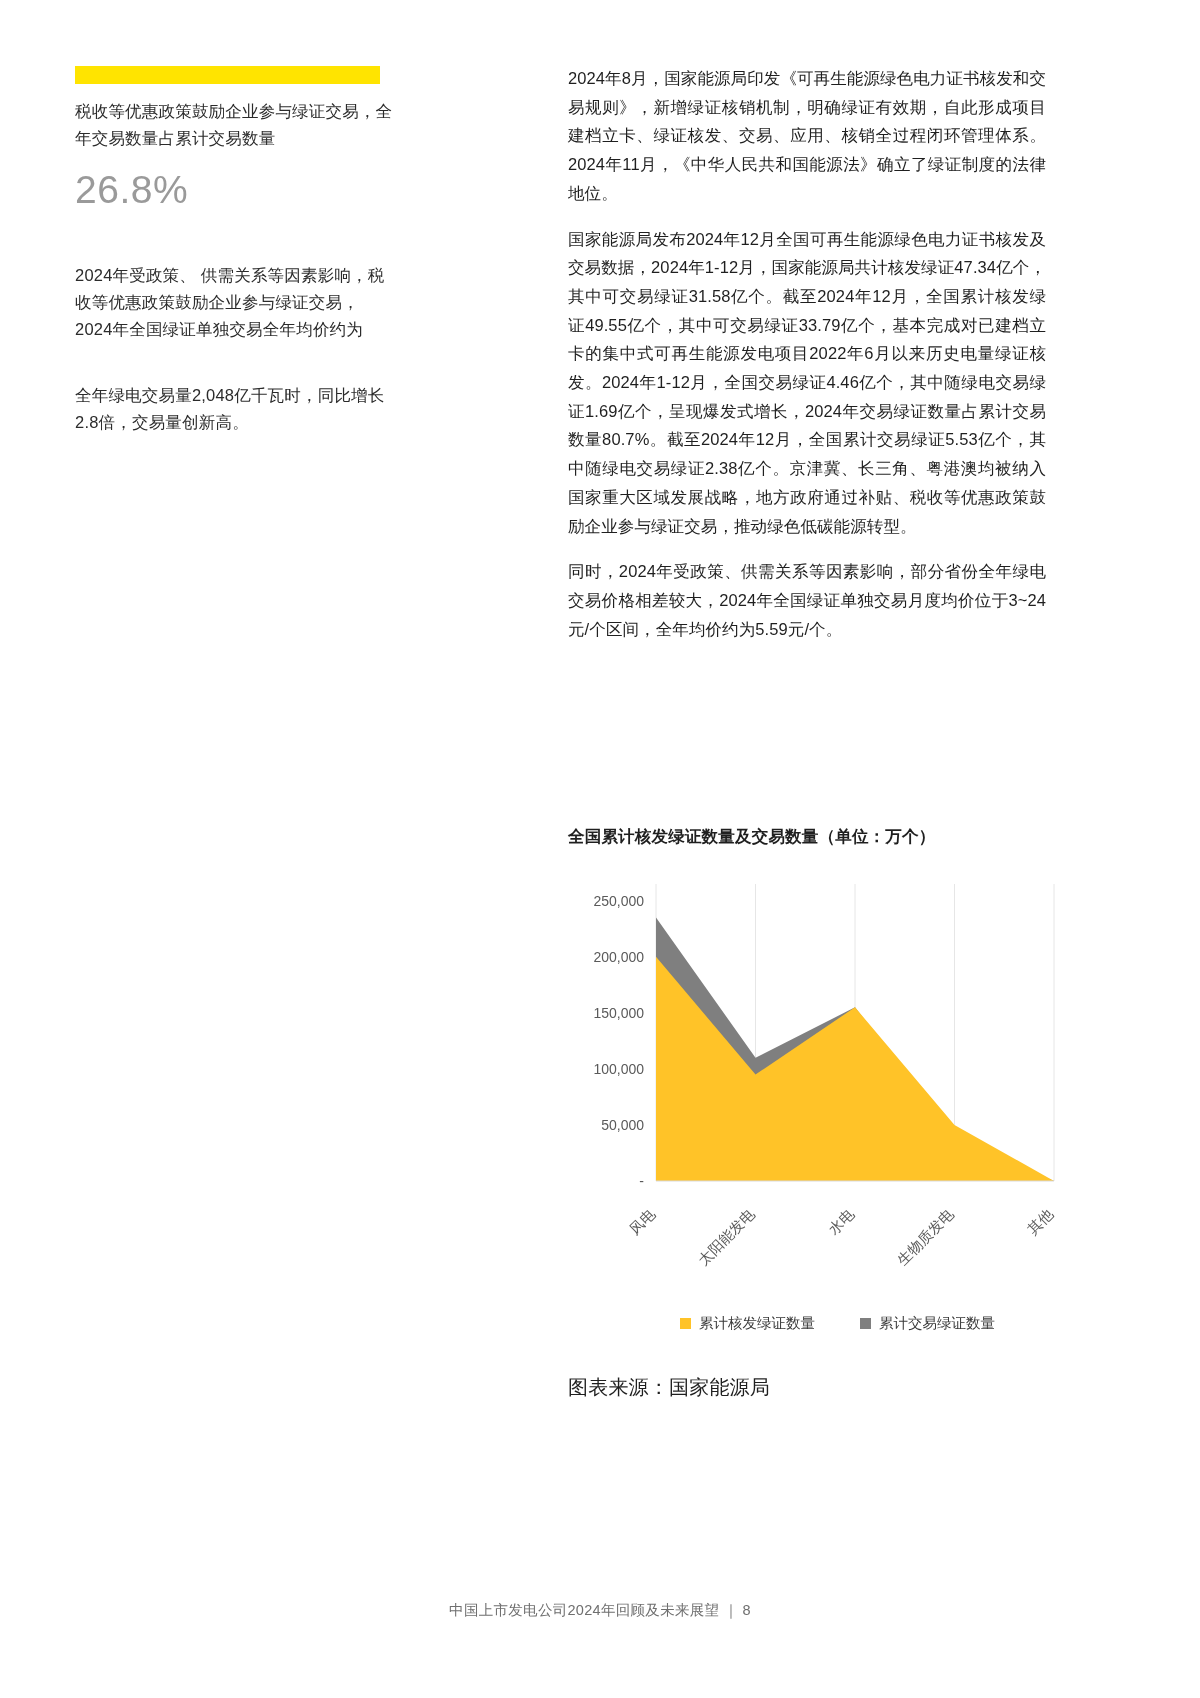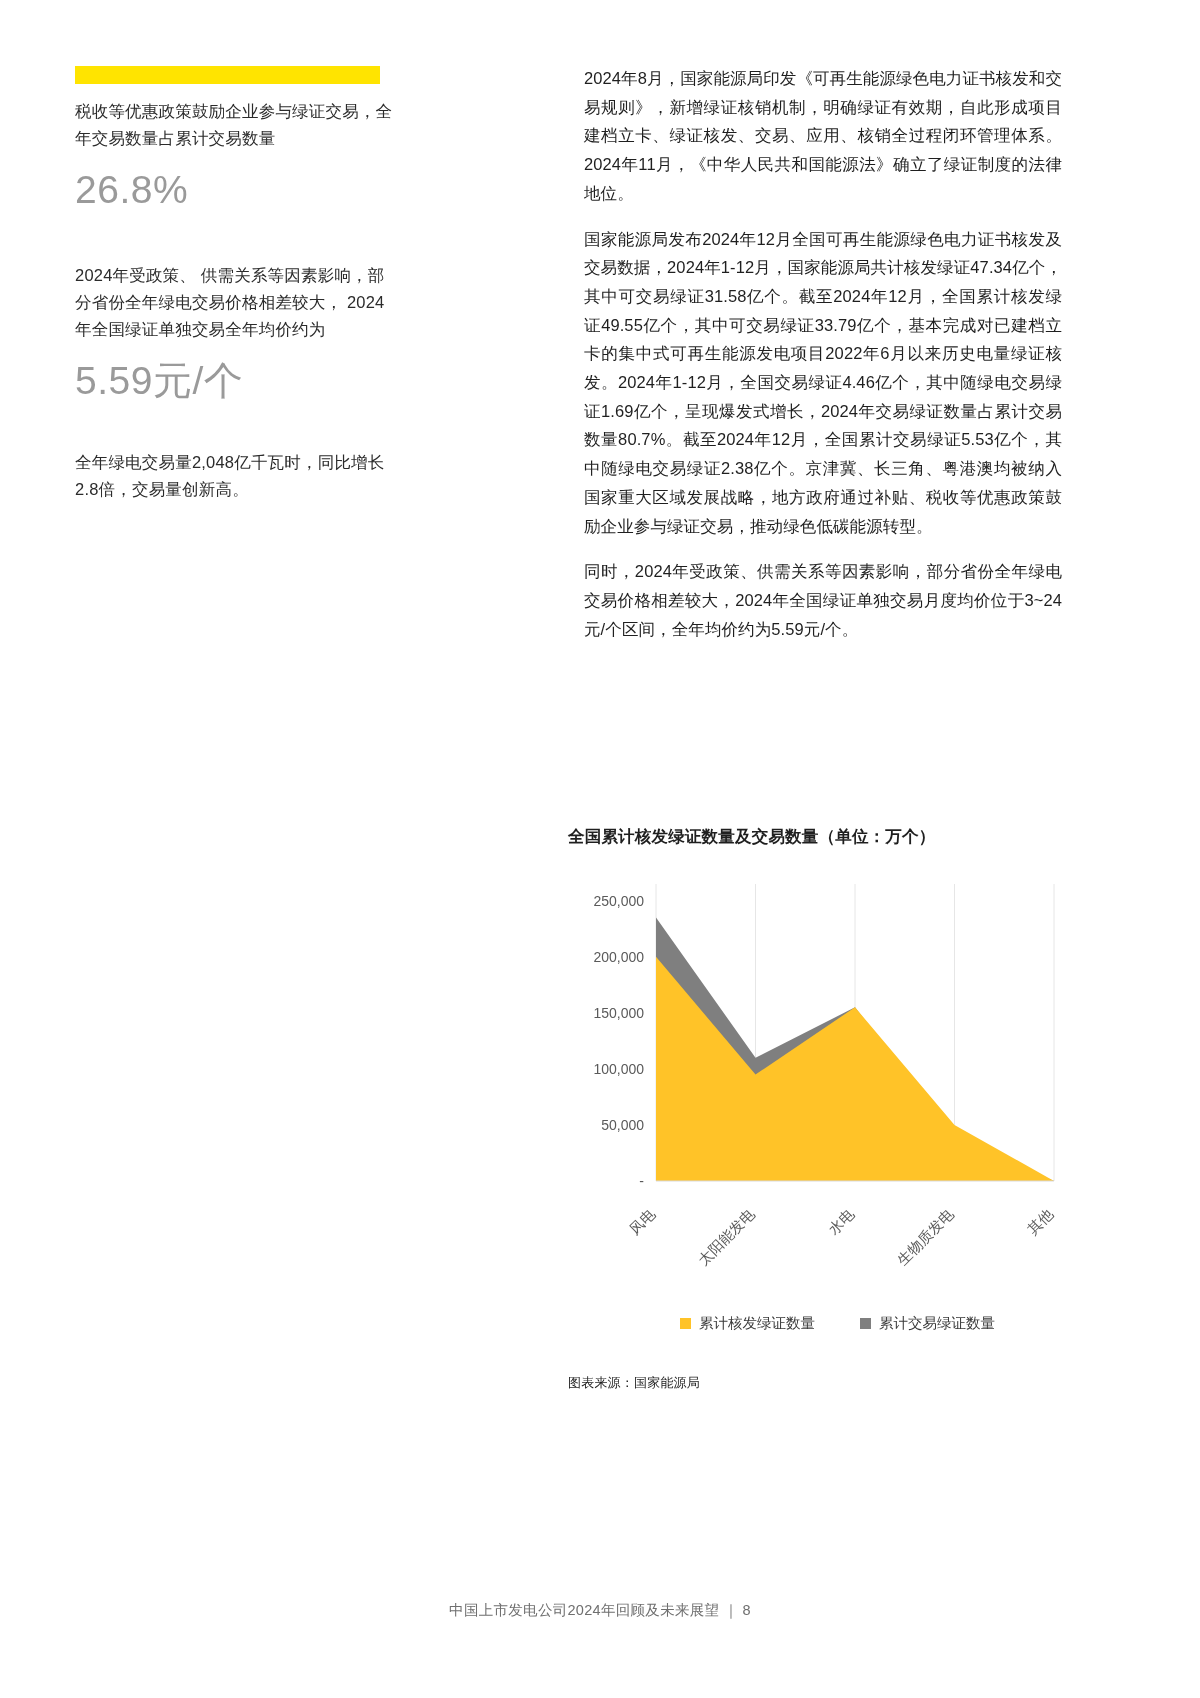--- a/index.html
+++ b/index.html
@@ -38,21 +38,21 @@
     margin-top:18px;
     margin-bottom:6px;
     letter-spacing:0.5px;
   }
   .spacer-a { height:44px; }
   .spacer-b { height:40px; }
 
   
   .right-col {
     position:absolute;
-    left:584px; top:64px; width:478px;
+    left:568px; top:64px; width:478px;
   }
   .body-para {
     font-size:16.5px;
     line-height:1.74;
     color:#1f1f1f;
     margin:0 0 17px 0;
     text-align:justify;
     text-justify:inter-ideograph;
     letter-spacing:0.1px;
   }
@@ -69,21 +69,21 @@
     text-align:left;
     margin:0 0 18px 0;
     letter-spacing:0.2px;
   }
   .chart-canvas {
     position:relative;
     width:500px; height:490px;
   }
   .chart-svg { display:block; }
   .source-note {
-    font-size:13px;
+    font-size:20px;
     color:#1f1f1f;
     margin-top:18px;
     letter-spacing:0.2px;
   }
 
   
   .footer {
     position:absolute;
     left:0; right:0; bottom:78px;
     text-align:center;
@@ -98,22 +98,21 @@
 <div class="page">
 
   <div class="left-col">
     <div class="yellow-bar"></div>
 
     <div class="lead-text">税收等优惠政策鼓励企业参与绿证交易，全年交易数量占累计交易数量</div>
     <div class="big-stat">26.8%</div>
 
     <div class="spacer-a"></div>
 
-    <div class="lead-text">2024年受政策、 供需关系等因素影响，部分省份全年绿电交易价格相差较大， 2024年全国绿证单独交易全年均价约为</div>
-    <div class="big-stat">5.59元/个</div>
+    <div class="lead-text">2024年受政策、 供需关系等因素影响，税收等优惠政策鼓励企业参与绿证交易， 2024年全国绿证单独交易全年均价约为</div>
 
     <div class="spacer-b"></div>
 
     <div class="lead-text">全年绿电交易量2,048亿千瓦时，同比增长2.8倍，交易量创新高。</div>
   </div>
 
   <div class="right-col">
     <p class="body-para">2024年8月，国家能源局印发《可再生能源绿色电力证书核发和交易规则》，新增绿证核销机制，明确绿证有效期，自此形成项目建档立卡、绿证核发、交易、应用、核销全过程闭环管理体系。2024年11月，《中华人民共和国能源法》确立了绿证制度的法律地位。</p>
     <p class="body-para">国家能源局发布2024年12月全国可再生能源绿色电力证书核发及交易数据，2024年1-12月，国家能源局共计核发绿证47.34亿个，其中可交易绿证31.58亿个。截至2024年12月，全国累计核发绿证49.55亿个，其中可交易绿证33.79亿个，基本完成对已建档立卡的集中式可再生能源发电项目2022年6月以来历史电量绿证核发。2024年1-12月，全国交易绿证4.46亿个，其中随绿电交易绿证1.69亿个，呈现爆发式增长，2024年交易绿证数量占累计交易数量80.7%。截至2024年12月，全国累计交易绿证5.53亿个，其中随绿电交易绿证2.38亿个。京津冀、长三角、粤港澳均被纳入国家重大区域发展战略，地方政府通过补贴、税收等优惠政策鼓励企业参与绿证交易，推动绿色低碳能源转型。</p>
     <p class="body-para">同时，2024年受政策、供需关系等因素影响，部分省份全年绿电交易价格相差较大，2024年全国绿证单独交易月度均价位于3~24元/个区间，全年均价约为5.59元/个。</p>

